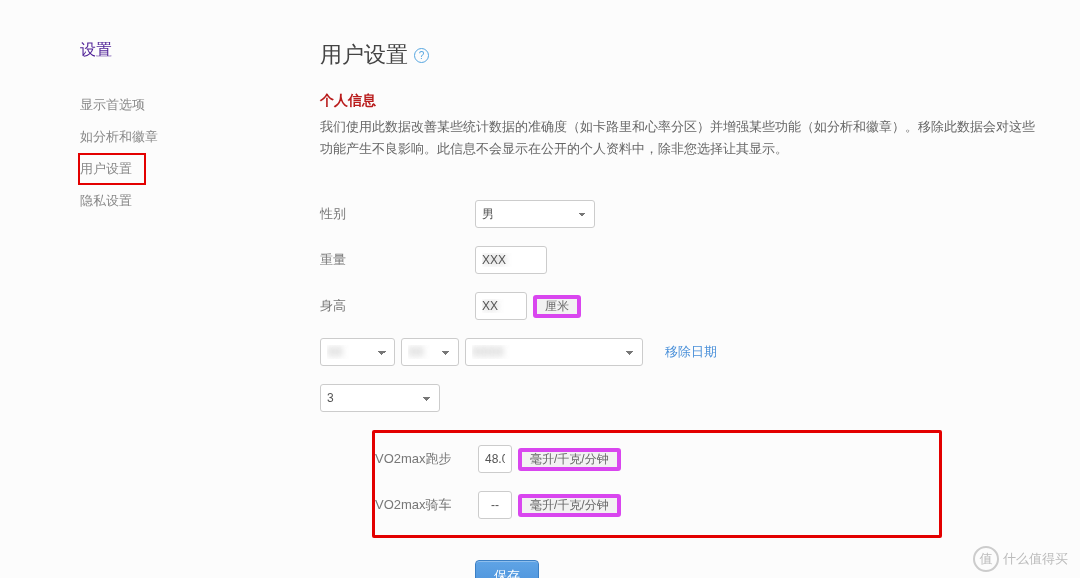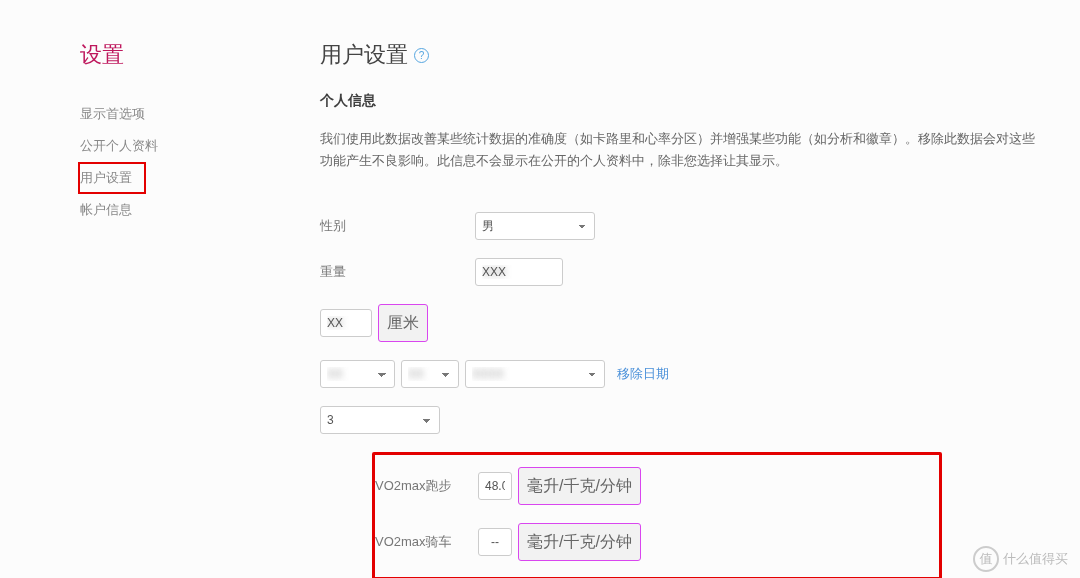--- a/index.html
+++ b/index.html
@@ -7,44 +7,44 @@
     font-family: "Microsoft YaHei", "PingFang SC", -apple-system, sans-serif;
     background: #fcfcfc;
     color: #333;
     width: 1080px;
     height: 578px;
     overflow: hidden;
     position: relative;
   }
   .container { display: flex; padding: 40px 0 0 80px; }
   .sidebar { width: 240px; flex-shrink: 0; }
-  .sidebar-title { font-size: 22px; color: #be185d; font-weight: 400; margin-bottom: 28px; }
+  .sidebar-title { font-size: 16px; color: #4c1d95; font-weight: 400; margin-bottom: 28px; }
   .sidebar-items { list-style: none; }
   .sidebar-item { font-size: 13px; color: #888; padding: 7px 0; cursor: pointer; display: inline-block; }
   .sidebar-item.active { border: 2px solid #e30000; padding: 5px 12px 5px 0; margin-left: -2px; color: #888; }
   .main { flex: 1; padding-right: 40px; }
   .page-title { font-size: 22px; color: #444; font-weight: 400; margin-bottom: 22px; display: flex; align-items: center; gap: 6px; }
   .help-icon { width: 15px; height: 15px; border: 1px solid #56a6e0; border-radius: 50%; color: #56a6e0; font-size: 10px; display: inline-flex; align-items: center; justify-content: center; cursor: pointer; }
-  .section-title { font-size: 14px; color: #404040; margin-bottom: 18px; }
+  .section-title { font-size: 14px; color: #b91c1c; margin-bottom: 6px; }
   .description { font-size: 13px; color: #666; line-height: 1.7; margin-bottom: 40px; max-width: 720px; }
   .form-row { display: flex; align-items: center; margin-bottom: 18px; }
   .form-label { width: 155px; text-align: left; padding-right: 14px; font-size: 13px; color: #777; }
   .form-control { display: flex; align-items: center; gap: 6px; }
   select, input[type="text"] {
     height: 28px; border: 1px solid #ccc; border-radius: 3px; background: #fff;
     font-size: 12px; padding: 0 6px; color: #555; font-family: inherit;
   }
   select { appearance: none; background-image: linear-gradient(45deg, transparent 50%, #777 50%), linear-gradient(135deg, #777 50%, transparent 50%); background-position: calc(100% - 12px) 12px, calc(100% - 8px) 12px; background-size: 4px 4px, 4px 4px; background-repeat: no-repeat; padding-right: 22px; }
   .sel-gender { width: 120px; }
   .sel-activity { width: 120px; }
-  .input-weight { width: 88px; }
+  .input-weight { width: 72px; }
   .input-height { width: 52px; }
-  .unit-box { height: 38px; border: 1px solid #d946ef; border-radius: 3px; background: #f2f2f2; font-size: 16px; color: #666; padding: 0 8px; display: inline-flex; align-items: center; }
-  .sel-bd1 { width: 75px; } .sel-bd2 { width: 58px; } .sel-bd3 { width: 140px; }
-  .link { color: #4a90d9; font-size: 13px; cursor: pointer; margin-left: 6px; }
+  .unit-box { height: 23px; border: 4px solid #d946ef; border-radius: 3px; background: #f2f2f2; font-size: 12px; color: #666; padding: 0 8px; display: inline-flex; align-items: center; }
+  .sel-bd1 { width: 75px; } .sel-bd2 { width: 58px; } .sel-bd3 { width: 178px; }
+  .link { color: #4a90d9; font-size: 13px; cursor: pointer; margin-left: 16px; }
   .blur { color: transparent; text-shadow: 0 0 6px rgba(120,120,120,0.7); user-select: none; }
   .redbox {
     border: 3px solid #e30000; border-radius: 2px;
     padding: 12px 0 6px 0; margin: 6px 4px 22px 52px; width: 570px;
   }
   .redbox .form-label { width: 103px; }
   .input-vo2 { width: 34px; text-align: center; }
   .input-vo2-empty { width: 34px; text-align: center; }
   .save-btn {
     background: linear-gradient(#5fa4e6, #4a90d9);
@@ -59,23 +59,23 @@
   .wm-circle { width: 26px; height: 26px; border: 2px solid #ccc; border-radius: 50%; display: inline-flex; align-items: center; justify-content: center; font-size: 13px; color: #bbb; }
 </style>
 </head>
 <body>
 
 <div class="container">
   <aside class="sidebar">
     <h1 class="sidebar-title">设置</h1>
     <ul class="sidebar-items">
       <li><span class="sidebar-item">显示首选项</span></li>
-      <li><span class="sidebar-item">公开个人资料</span></li>
+      <li><span class="sidebar-item">如分析和徽章</span></li>
       <li><span class="sidebar-item active">用户设置</span></li>
-      <li><span class="sidebar-item">帐户信息</span></li>
+      <li><span class="sidebar-item">隐私设置</span></li>
     </ul>
   </aside>
 
   <main class="main">
     <h1 class="page-title">
       <span>用户设置</span>
       <span class="help-icon">?</span>
     </h1>
     <h2 class="section-title">个人信息</h2>
     <p class="description">我们使用此数据改善某些统计数据的准确度（如卡路里和心率分区）并增强某些功能（如分析和徽章）。移除此数据会对这些功能产生不良影响。此信息不会显示在公开的个人资料中，除非您选择让其显示。</p>
@@ -90,20 +90,21 @@
     </div>
 
     <div class="form-row">
       <div class="form-label">重量</div>
       <div class="form-control">
         <input type="text" class="input-weight blur" value="XXX" style="">
       </div>
     </div>
 
     <div class="form-row">
+      <div class="form-label">身高</div>
       <div class="form-control">
         <input type="text" class="input-height blur" value="XX" style="">
         <span class="unit-box">厘米</span>
       </div>
     </div>
 
     <div class="form-row">
       <div class="form-control">
         <select class="sel-bd1 blur"><option>XX</option></select>
         <select class="sel-bd2 blur"><option>XX</option></select>

